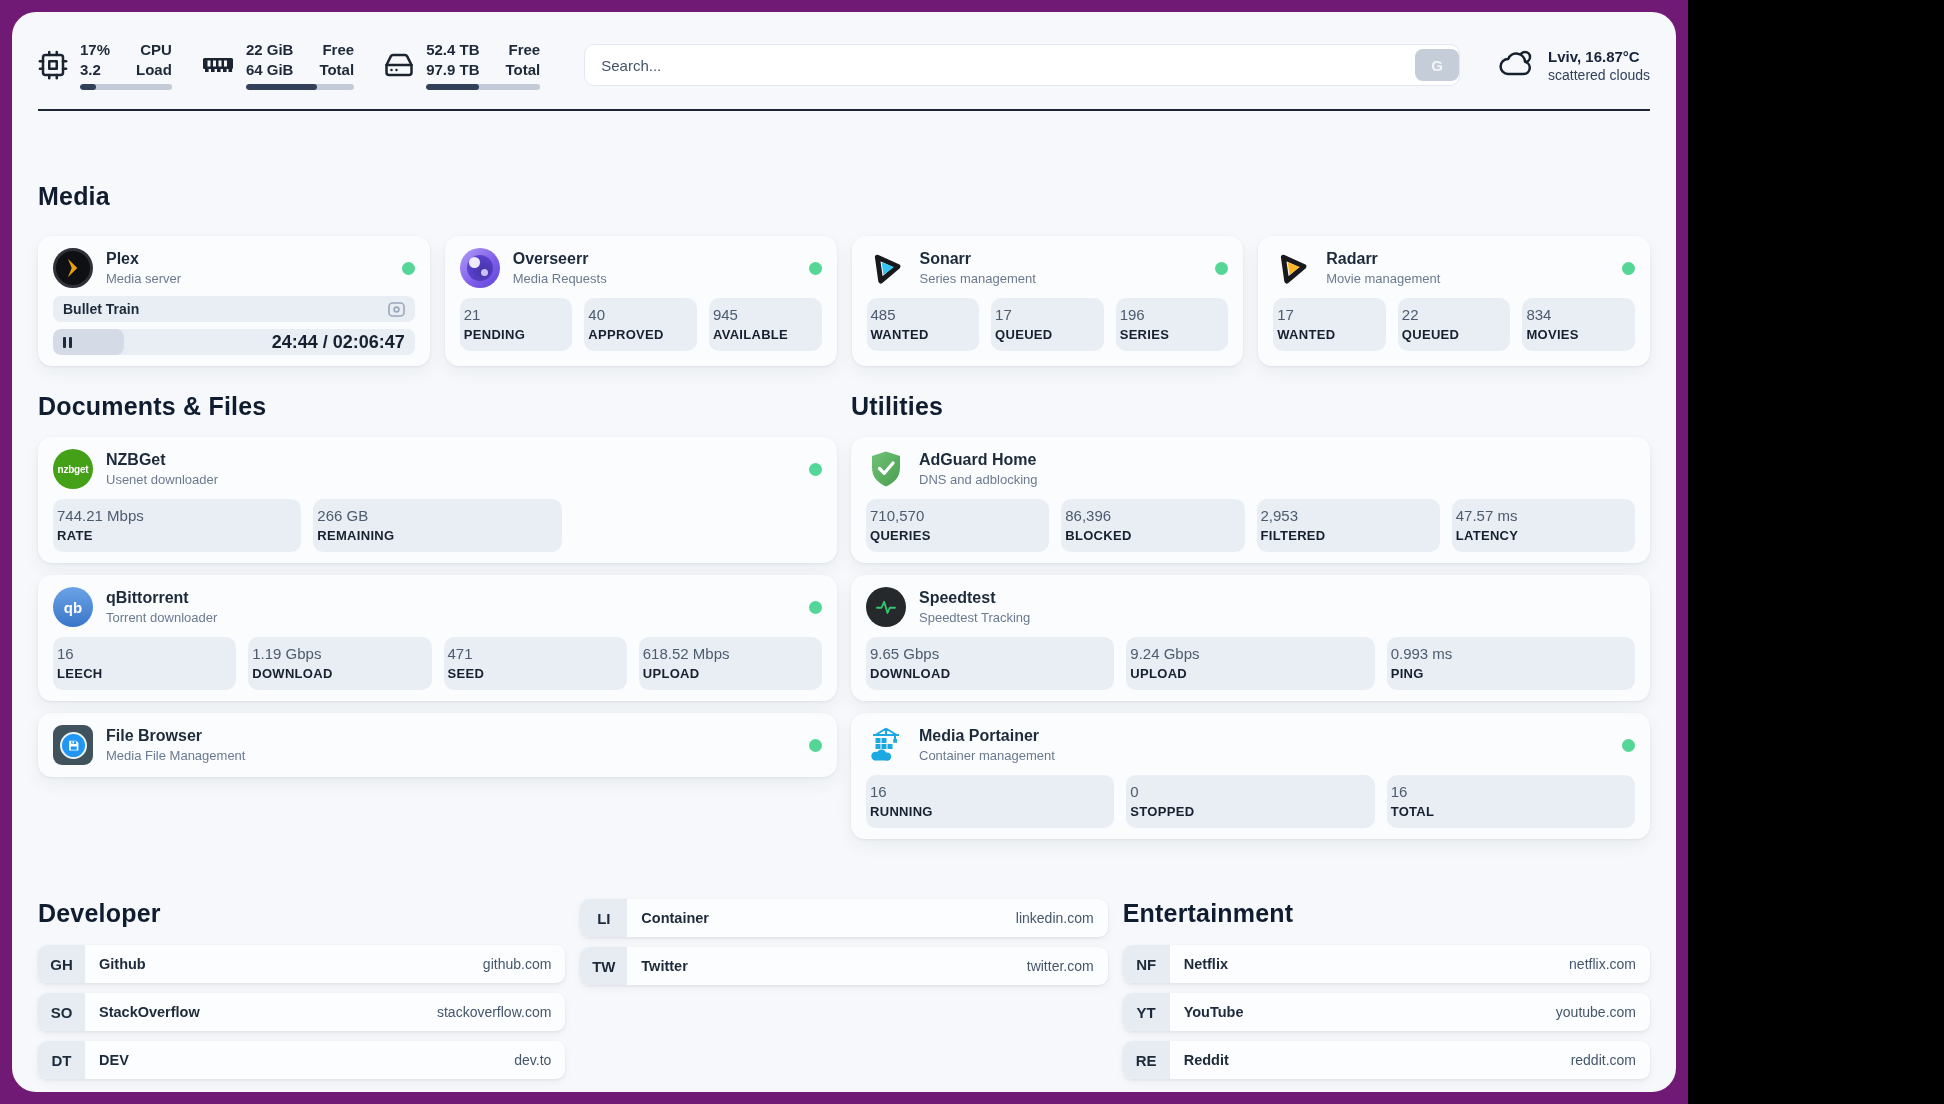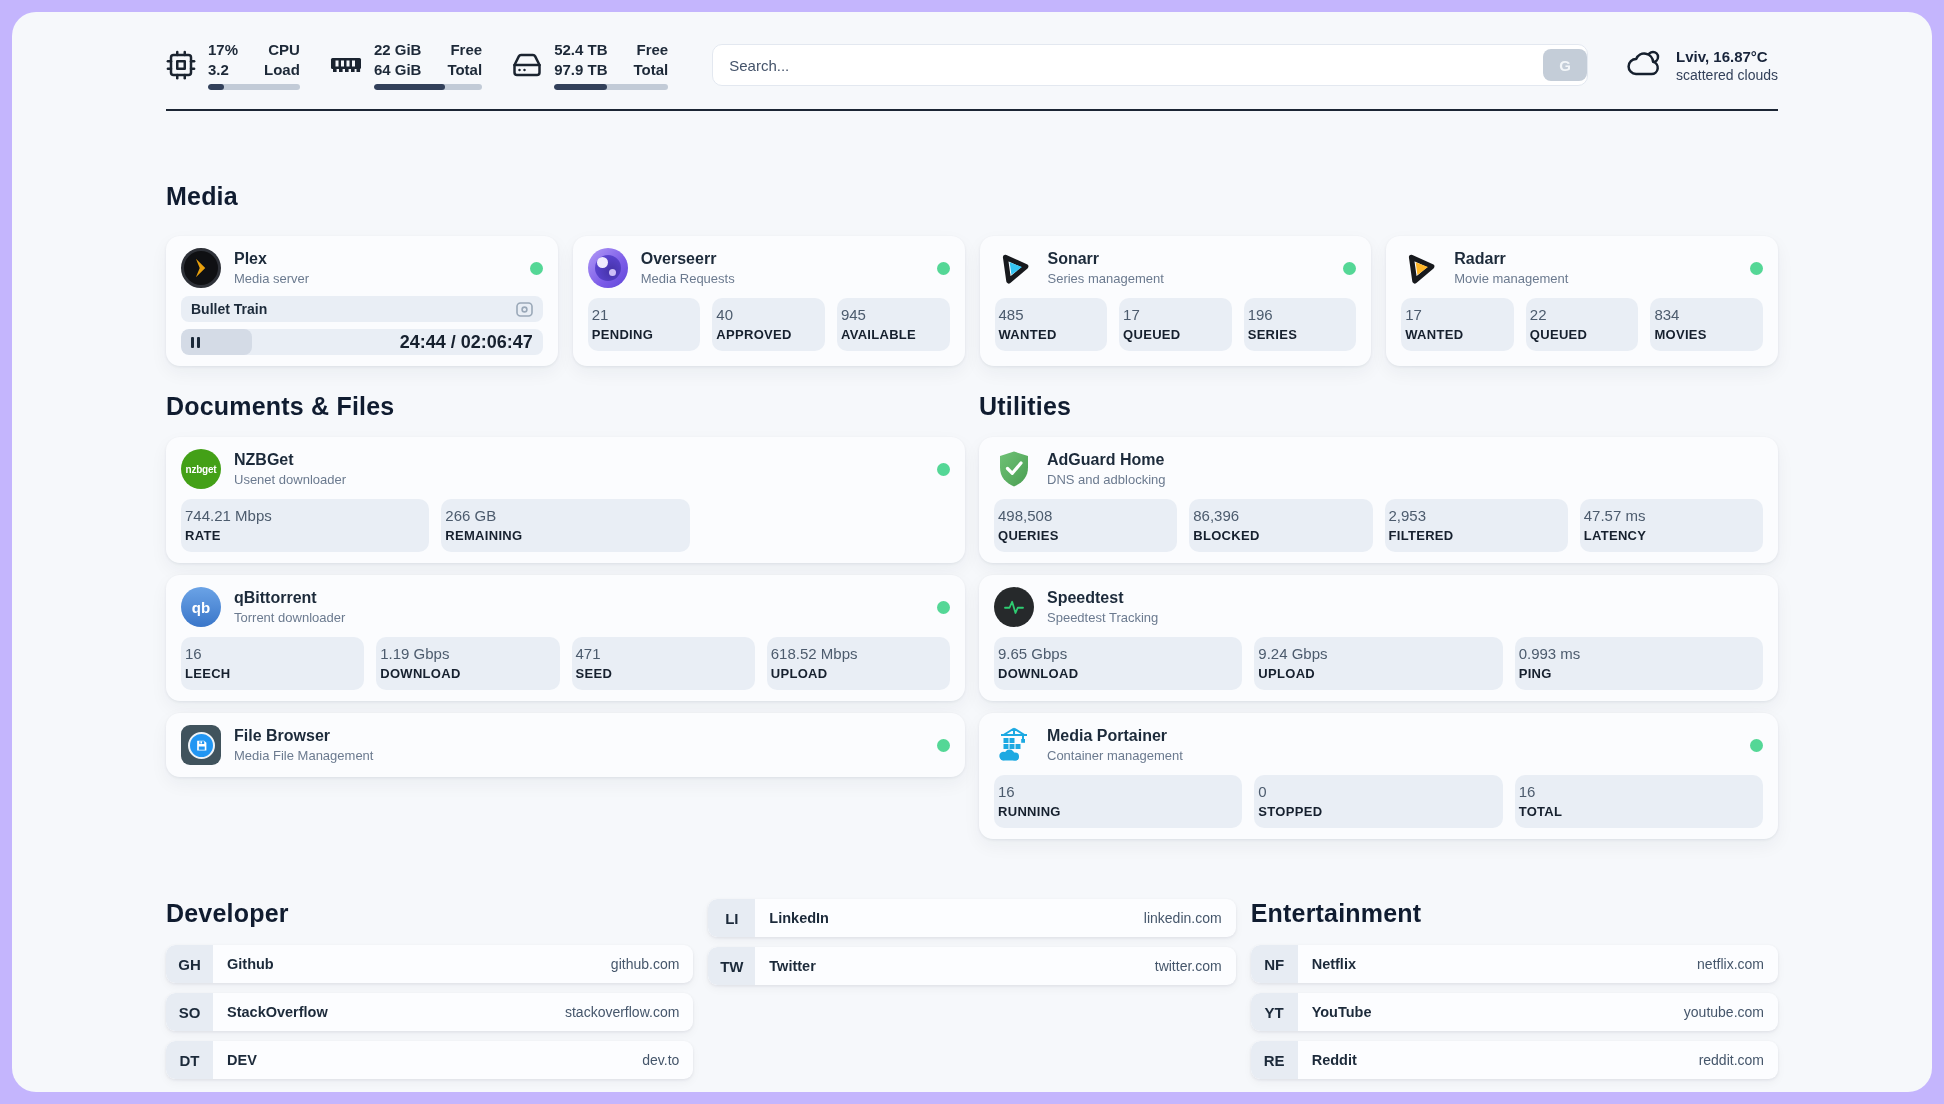--- a/index.html
+++ b/index.html
@@ -1,18 +1,18 @@
 <!DOCTYPE html>
 <html><head>
 <meta charset="utf-8">
 <style>
   * { margin:0; padding:0; box-sizing:border-box; }
   html,body { width:1944px; height:1104px; overflow:hidden; }
   body { background:#000; font-family:"Liberation Sans","DejaVu Sans",sans-serif; }
-  .frame { position:relative; width:1944px; height:1104px; background:#c4b5fd; }
+  .frame { position:relative; width:1688px; height:1104px; background:#701a75; }
   .page { position:absolute; inset:12px; background:#f6f8fb; border-radius:24px; overflow:hidden; }
   .container { width:1612px; margin:0 auto; }
 
   
   .header { display:flex; align-items:center; margin-top:26px; height:54px; }
   .sysstat { display:flex; align-items:center; margin-right:30px; }
   .sysstat .icon-wrap { margin-right:12px; display:flex; align-items:center; }
   .stat-body { display:flex; flex-direction:column; }
   .stat-rows { display:grid; grid-template-columns:auto auto; column-gap:26px; }
   .sv, .sl { font-size:15px; font-weight:700; color:#1d2938; line-height:1.3; white-space:nowrap; }
@@ -428,21 +428,21 @@
               <polyline points="13.5,19.5 18.3,24.3 27,14" fill="none" stroke="#fff" stroke-width="3.2" stroke-linecap="round" stroke-linejoin="round"></polyline>
             </svg>
           </div>
           <div class="app-titles">
             <div class="app-name">AdGuard Home</div>
             <div class="app-desc">DNS and adblocking</div>
           </div>
         </div>
         <div class="stats-row cols4">
           <div class="stat-box">
-            <div class="sb-value">498,508</div>
+            <div class="sb-value">710,570</div>
             <div class="sb-label">QUERIES</div>
           </div>
           <div class="stat-box">
             <div class="sb-value">86,396</div>
             <div class="sb-label">BLOCKED</div>
           </div>
           <div class="stat-box">
             <div class="sb-value">2,953</div>
             <div class="sb-label">FILTERED</div>
           </div>
@@ -544,21 +544,21 @@
       <div class="bm-row">
         <span class="bm-abbr">DT</span>
         <span class="bm-name">DEV</span>
         <span class="bm-url">dev.to</span>
       </div>
     </div>
 
     <div class="bm-col">
       <div class="bm-row">
         <span class="bm-abbr">LI</span>
-        <span class="bm-name">LinkedIn</span>
+        <span class="bm-name">Container</span>
         <span class="bm-url">linkedin.com</span>
       </div>
       <div class="bm-row">
         <span class="bm-abbr">TW</span>
         <span class="bm-name">Twitter</span>
         <span class="bm-url">twitter.com</span>
       </div>
     </div>
 
     <div class="bm-col">

